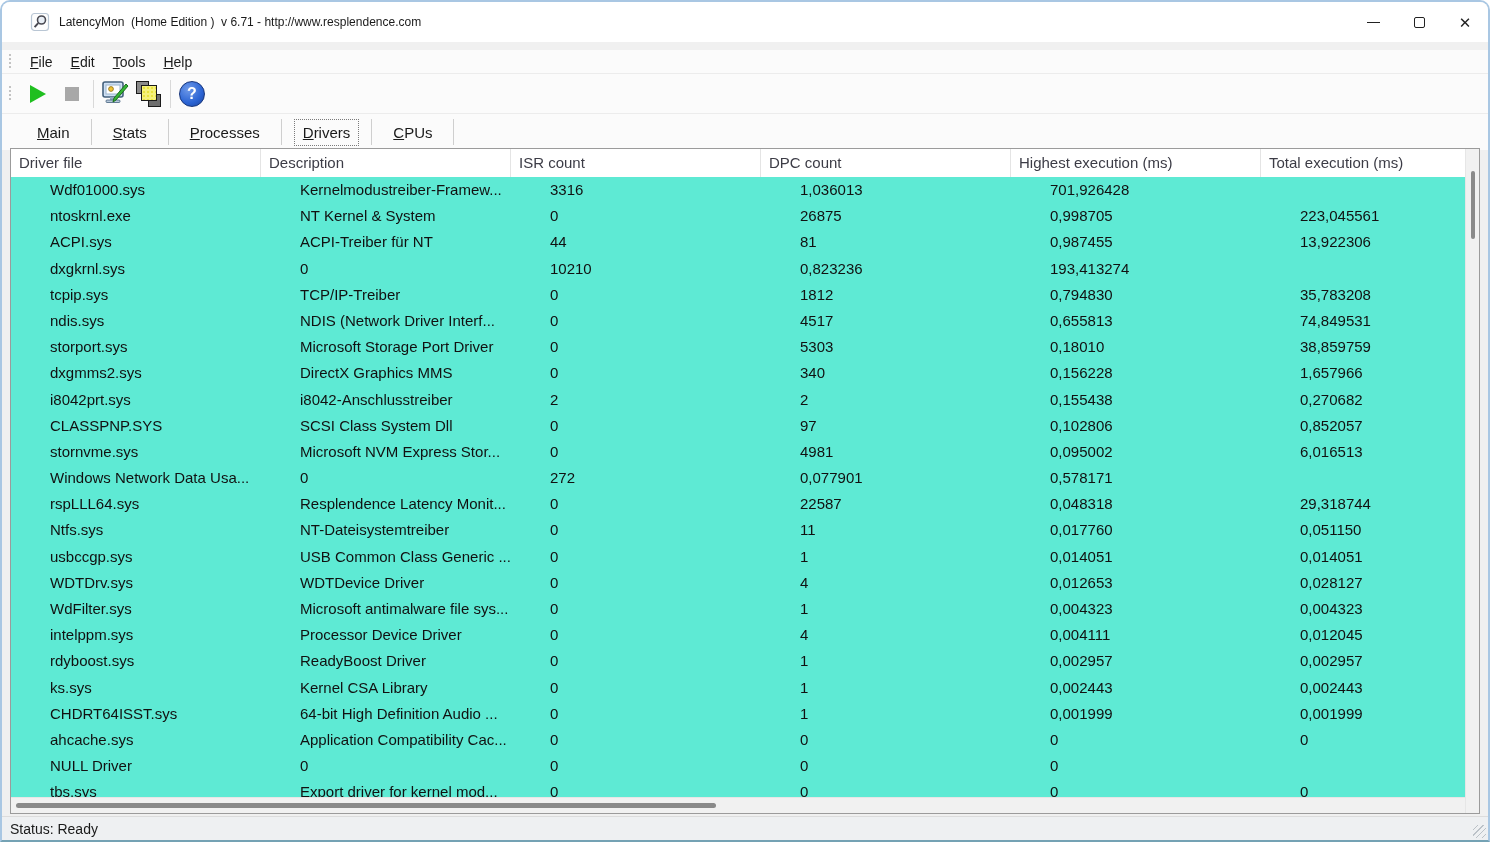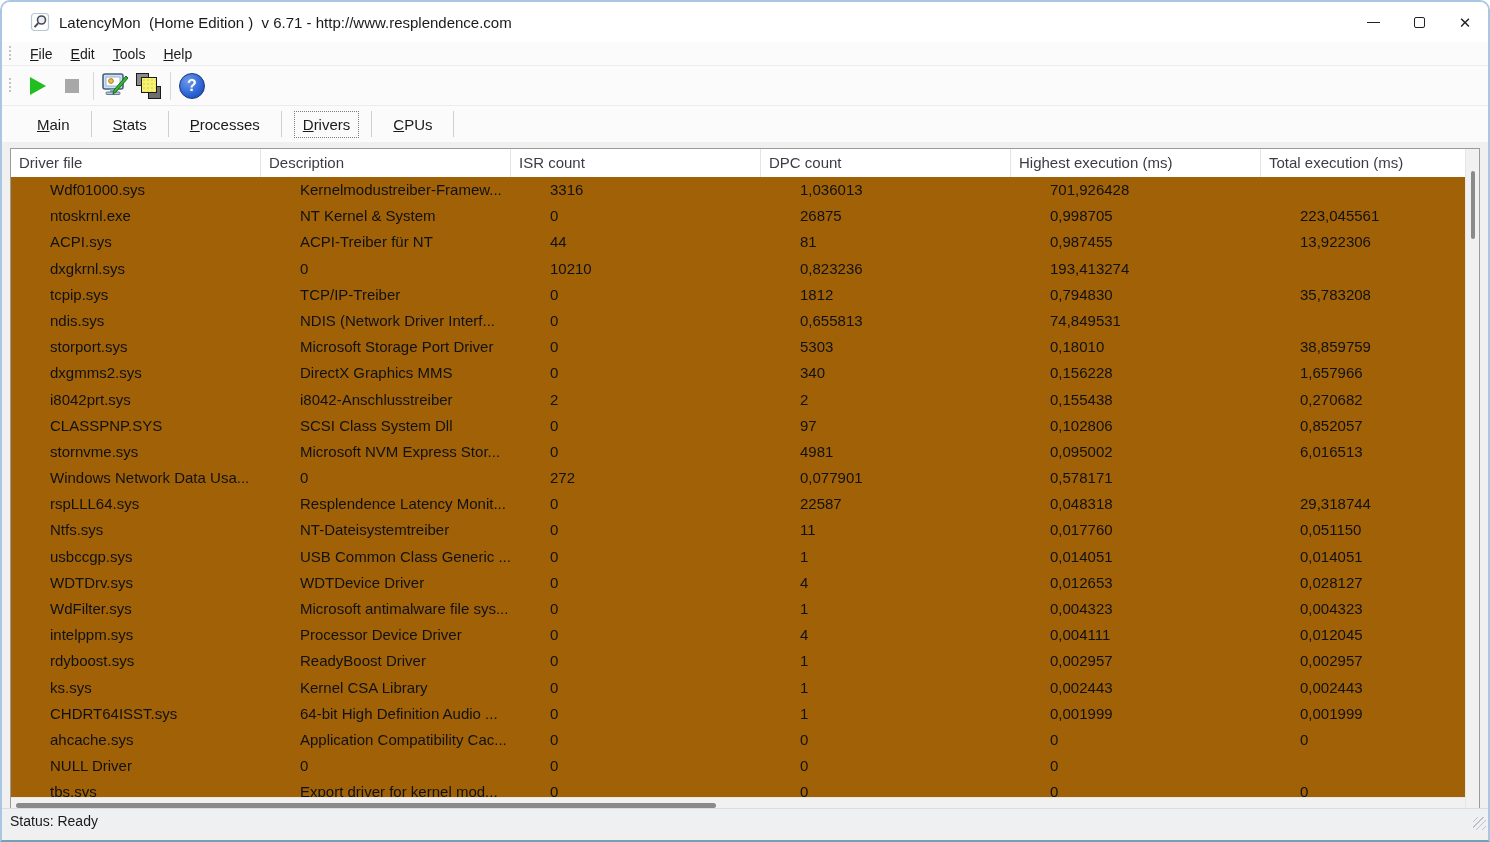--- a/index.html
+++ b/index.html
@@ -5,28 +5,28 @@
   * { margin:0; padding:0; box-sizing:border-box; }
   html,body { background:#ffffff; font-family:"Liberation Sans", sans-serif; }
   .window {
     position:relative; width:1490px; height:842px;
     border:2px solid #a9c7e3; border-bottom-color:#74a2b4;
     border-radius:10px 10px 0 0; overflow:hidden; background:#f0f0f0;
   }
   
   .titlebar { height:40px; background:#ffffff; display:flex; align-items:center; position:relative; }
   .app-icon { width:20px; height:20px; margin-left:28px; margin-right:9px; flex:0 0 auto; }
-  .title-text { font-size:15px; color:#1a1a1a; white-space:pre; }
+  .title-text { font-size:12px; color:#1a1a1a; white-space:pre; }
   .win-controls { position:absolute; right:0; top:0; height:40px; display:flex; }
   .win-btn { width:46px; height:40px; display:flex; align-items:center; justify-content:center; cursor:default; }
   .glyph-min { width:13px; height:1px; background:#222; }
   .glyph-max { width:11px; height:11px; border:1.2px solid #222; border-radius:2px; }
   .glyph-close { font-size:15px; color:#222; line-height:1; }
   
-  .menubar { height:24px; background:#fbfbfb; display:flex; align-items:center; padding-left:6px; border-bottom:1px solid #ececec; }
+  .menubar { height:24px; background:#fbfbfb; display:flex; align-items:center; padding-left:6px; border-bottom:1px solid #ececec;margin-top:8px; }
   .gripper { width:5px; height:16px; margin-right:8px;
     background-image:repeating-linear-gradient(to bottom,#c3c3c3 0 2px, transparent 2px 4px);
     background-size:2px 100%; background-repeat:no-repeat; background-position:1px 0; }
   .menu-item { font-size:14px; color:#1a1a1a; padding:2px 9px; display:inline-block; }
   .u-first::first-letter { text-decoration:underline; }
   
   .toolbar { height:40px; background:#fbfbfb; display:flex; align-items:center; padding-left:6px; border-bottom:1px solid #ececec; }
   .tool-btn { width:34px; height:32px; display:flex; align-items:center; justify-content:center; }
   .tb-sep { width:1px; height:28px; background:#d9d9d9; margin:0 4px; }
   .play-tri { width:0; height:0; border-left:16px solid #1fbf1f; border-top:9px solid transparent; border-bottom:9px solid transparent; }
@@ -40,38 +40,38 @@
     background:radial-gradient(circle at 35% 30%, #6f9ae8, #2b64d4 60%, #1c4399);
     border:1.5px solid #16357c; color:#ffffff; font-size:16px; font-weight:bold;
     display:flex; align-items:center; justify-content:center; }
   
   .tabbar { height:36px; background:#fbfbfb; display:flex; align-items:center; padding-left:26px; }
   .tab { font-size:15px; color:#1a1a1a; padding:4px 8px; border:1px dotted transparent; }
   .tab.active { border-color:#7a7a7a; }
   .tab-sep { width:1px; height:26px; background:#cfcfcf; margin:0 12px; }
   
   .listview { position:absolute; left:8px; right:8px; top:146px; height:666px;
-    background:#a16207; border:1px solid #9b9b9b; overflow:hidden; }
+    background:#5eead4; border:1px solid #9b9b9b; overflow:hidden; }
   .theader { display:flex; height:28px; align-items:center; background:#ffffff; }
   .thcell { height:28px; line-height:28px; font-size:15px; color:#3c3c46;
     padding-left:8px; border-right:1px solid #e4e4e4; overflow:hidden; white-space:nowrap; flex:0 0 auto; }
   .col0 { width:250px; } .col1 { width:250px; } .col2 { width:250px; }
   .col3 { width:250px; } .col4 { width:250px; } .col5 { width:210px; border-right:none; }
   .tbody { height:622px; overflow:hidden;padding-left:31px; }
   .trow { display:flex; height:26.2px; align-items:center; }
   .tcell { font-size:15px; color:#111; padding-left:8px; overflow:hidden; white-space:nowrap; flex:0 0 auto; height:26.2px; line-height:26.2px; }
   
   .vscroll { position:absolute; top:0; right:0; width:14px; height:100%; background:#f1f1f1; border-left:1px solid #e6e6e6; }
   .vthumb { position:absolute; left:5px; top:22px; width:4px; height:68px; background:#8a8a8a; border-radius:2px; }
   
   .hscroll { position:absolute; left:0; bottom:0; right:14px; height:16px; background:#f1f1f1; border-top:1px solid #e6e6e6; }
   .hthumb { position:absolute; left:5px; top:5px; width:700px; height:5px; background:#8a8a8a; border-radius:3px; }
   .scroll-corner { position:absolute; right:0; bottom:0; width:14px; height:16px; background:#f1f1f1; }
   
-  .statusbar { position:absolute; left:0; right:0; bottom:8px; height:24px; background:#eef0f2;
+  .statusbar { position:absolute; left:0; right:0; bottom:0; height:24px; background:#eef0f2;
     border-top:1px solid #dcdcdc; display:flex; align-items:center; padding-left:8px; }
   .status-text { font-size:14px; color:#1a1a1a; }
   .resize-grip { position:absolute; right:2px; bottom:2px; width:13px; height:13px;
     background:repeating-linear-gradient(135deg, transparent 0 3px, #aeb6bd 3px 4px); opacity:.8; }
 </style>
 </head>
 <body>
 
 <div class="window">
 
@@ -193,20 +193,21 @@
           <div class="tcell col1">TCP/IP-Treiber</div>
           <div class="tcell col2">0</div>
           <div class="tcell col3">1812</div>
           <div class="tcell col4">0,794830</div>
           <div class="tcell col5">35,783208</div>
         </div>
         <div class="trow">
           <div class="tcell col0">ndis.sys</div>
           <div class="tcell col1">NDIS (Network Driver Interf...</div>
           <div class="tcell col2">0</div>
+          <div class="tcell col3">4517</div>
           <div class="tcell col4">0,655813</div>
           <div class="tcell col5">74,849531</div>
         </div>
         <div class="trow">
           <div class="tcell col0">storport.sys</div>
           <div class="tcell col1">Microsoft Storage Port Driver</div>
           <div class="tcell col2">0</div>
           <div class="tcell col3">5303</div>
           <div class="tcell col4">0,18010</div>
           <div class="tcell col5">38,859759</div>

